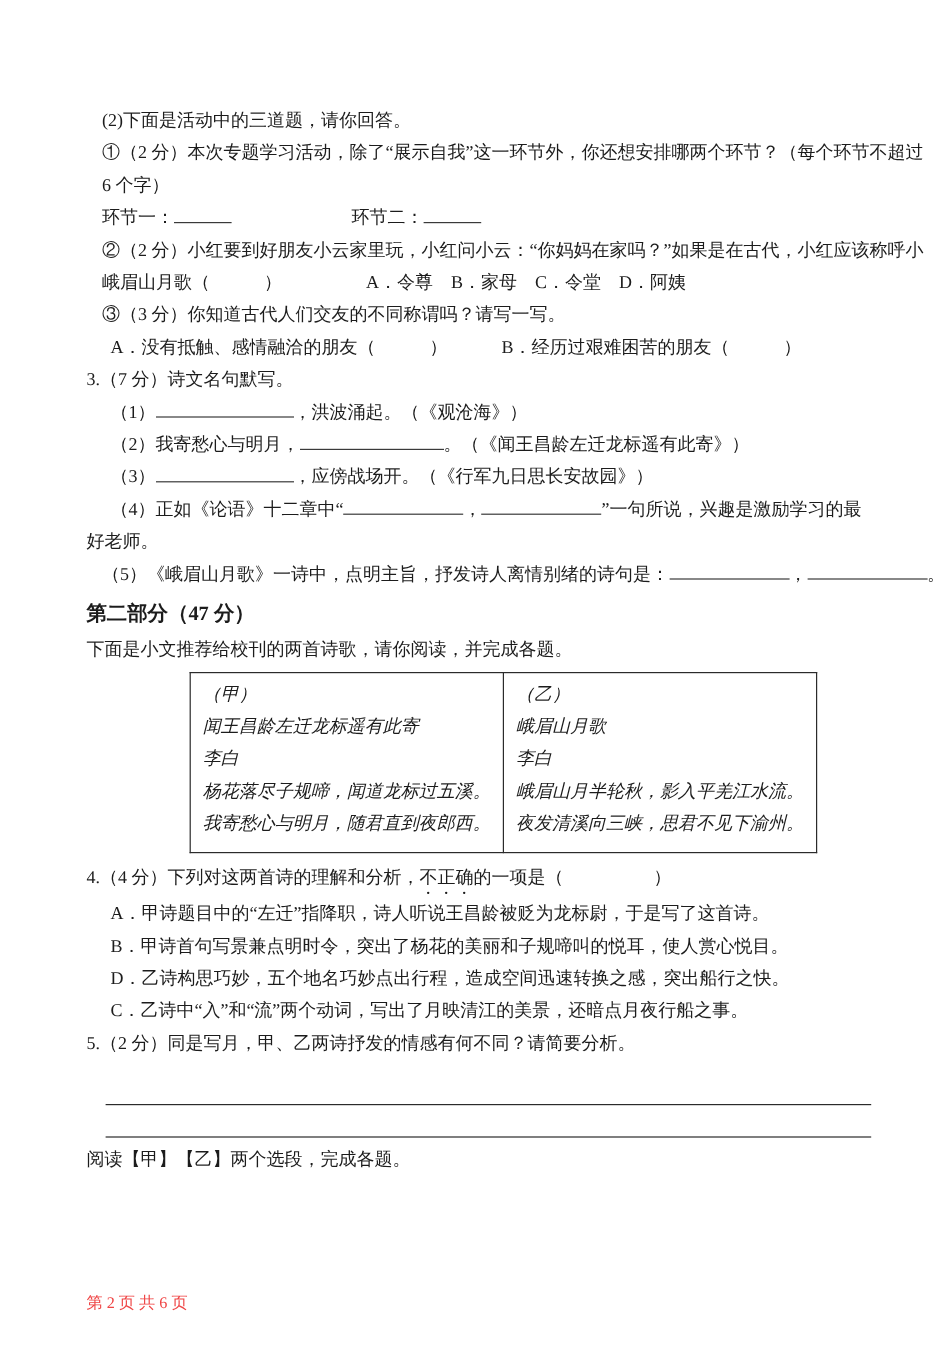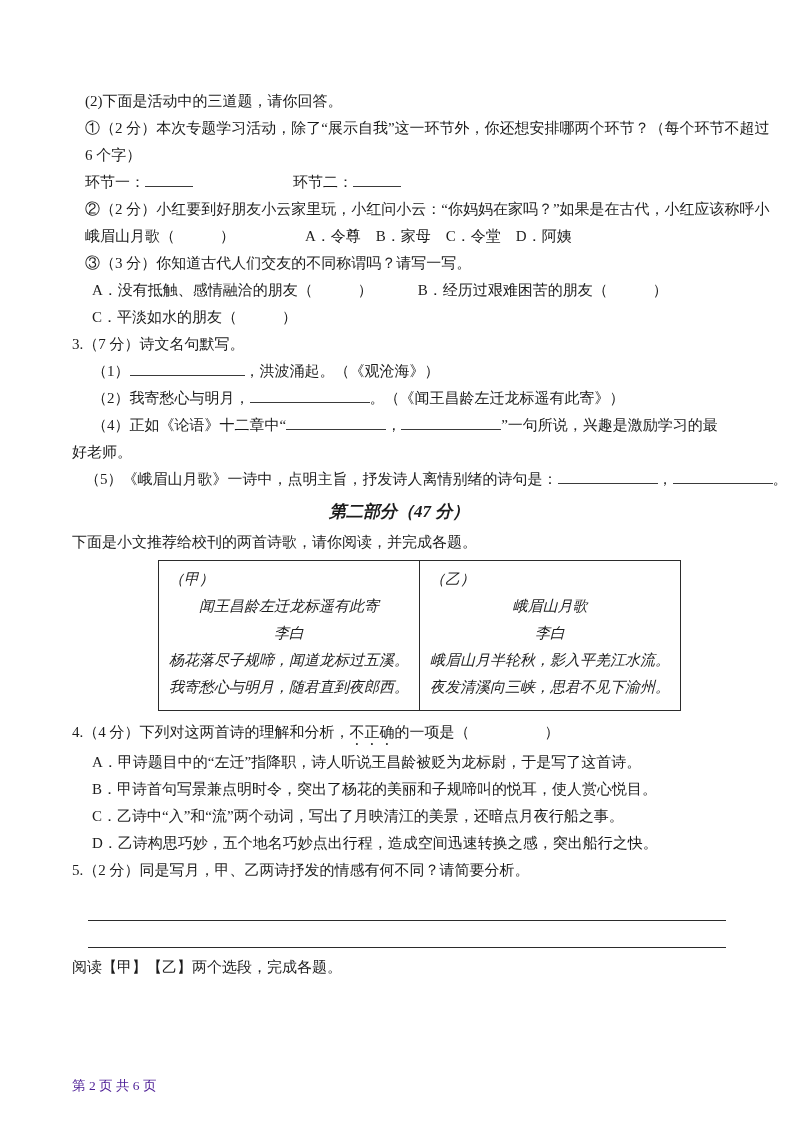--- a/index.html
+++ b/index.html
@@ -38,63 +38,62 @@
   .w48  { width: 48px; }
   .w100 { width: 100px; }
   .w115 { width: 115px; }
   .w120 { width: 120px; }
   .sep100 { display: inline-block; width: 100px; }
   .sep70  { display: inline-block; width: 70px; }
   .sep45  { display: inline-block; width: 45px; }
   .part2-heading {
     margin: 4px 0 2px 0;
     line-height: 30px;
-    text-align: center;
+    text-align: left;
     font-size: 17px;
     font-weight: bold;
-    font-style: italic;
   }
   .poem-table {
     border-collapse: collapse;
     margin: 4px 0 8px 86px;
     table-layout: fixed;
   }
   .poem-table td {
     width: 239px;
     border: 1.5px solid #2b2b2b;
     vertical-align: top;
     padding: 5px 10px 9px 10px;
     font-style: italic; 
   }
   .poem-table p {
     margin: 0;
     line-height: 27px;
     white-space: nowrap;
   }
-  .poem-center { text-align: center; }
+  .poem-center { }
   .emph {
     -webkit-text-emphasis: filled dot;
     -webkit-text-emphasis-position: under right;
     text-emphasis: filled dot;
     text-emphasis-position: under right;
   }
   .answer-area { margin-top: 10px; }
   .answer-line {
     height: 26px;
     border-bottom: 1px solid #2b2b2b;
     margin-left: 16px;
     margin-right: 0;
   }
   .reading-intro { margin-top: 6px; }
   .footer-line {
     position: absolute;
     left: 72px;
     top: 1058px;
     font-size: 13.5px;
-    color: #4c1d95;
+    color: #ef4444;
     line-height: 27px;
   }
 </style>
 </head>
 <body>
 
 <div class="page">
 
   <p class="line in1">(2)下面是活动中的三道题，请你回答。</p>
 
@@ -102,28 +101,28 @@
   <p class="line in1">6 个字）</p>
 
   <p class="line in1"><span>环节一：</span><span class="blank w48"></span><span class="sep100"></span><span>环节二：</span><span class="blank w48"></span></p>
 
   <p class="line in1">②（2 分）小红要到好朋友小云家里玩，小红问小云：“你妈妈在家吗？”如果是在古代，小红应该称呼小</p>
   <p class="line in1"><span>峨眉山月歌（　　　）</span><span class="sep70"></span><span>A．令尊　B．家母　C．令堂　D．阿姨</span></p>
 
   <p class="line in1">③（3 分）你知道古代人们交友的不同称谓吗？请写一写。</p>
 
   <p class="line in2"><span>A．没有抵触、感情融洽的朋友（　　　）</span><span class="sep45"></span><span>B．经历过艰难困苦的朋友（　　　）</span></p>
-  <p class="line in2">C．平淡如水的朋友（　　　）</p>
 
   <p class="line">3.（7 分）诗文名句默写。</p>
 
   <p class="line in2"><span>（1）</span><span class="blank w115"></span><span>，洪波涌起。（《观沧海》）</span></p>
 
   <p class="line in2"><span>（2）我寄愁心与明月，</span><span class="blank w120"></span><span>。（《闻王昌龄左迁龙标遥有此寄》）</span></p>
 
+  <p class="line in2"><span>（3）</span><span class="blank w115"></span><span>，应傍战场开。（《行军九日思长安故园》）</span></p>
 
   <p class="line in2"><span>（4）正如《论语》十二章中“</span><span class="blank w100"></span><span>，</span><span class="blank w100"></span><span>”一句所说，兴趣是激励学习的最</span></p>
   <p class="line">好老师。</p>
 
   <p class="line in1"><span>（5）《峨眉山月歌》一诗中，点明主旨，抒发诗人离情别绪的诗句是：</span><span class="blank w100"></span><span>，</span><span class="blank w100"></span><span>。</span></p>
 
   <h2 class="part2-heading">第二部分（47 分）</h2>
 
   <p class="line">下面是小文推荐给校刊的两首诗歌，请你阅读，并完成各题。</p>
 
@@ -145,22 +144,22 @@
         <p>夜发清溪向三峡，思君不见下渝州。</p>
       </td>
     </tr>
   </tbody>
     </table>
 
   <p class="line"><span>4.（4 分）下列对这两首诗的理解和分析，</span><span class="emph">不正确</span><span>的一项是（　　　　　）</span></p>
 
   <p class="line in2">A．甲诗题目中的“左迁”指降职，诗人听说王昌龄被贬为龙标尉，于是写了这首诗。</p>
   <p class="line in2">B．甲诗首句写景兼点明时令，突出了杨花的美丽和子规啼叫的悦耳，使人赏心悦目。</p>
+  <p class="line in2">D．乙诗构思巧妙，五个地名巧妙点出行程，造成空间迅速转换之感，突出船行之快。</p>
   <p class="line in2">C．乙诗中“入”和“流”两个动词，写出了月映清江的美景，还暗点月夜行船之事。</p>
-  <p class="line in2">D．乙诗构思巧妙，五个地名巧妙点出行程，造成空间迅速转换之感，突出船行之快。</p>
 
   <p class="line">5.（2 分）同是写月，甲、乙两诗抒发的情感有何不同？请简要分析。</p>
 
   <div class="answer-area">
     <div class="answer-line"></div>
     <div class="answer-line"></div>
   </div>
 
   <p class="line reading-intro">阅读【甲】【乙】两个选段，完成各题。</p>
 

